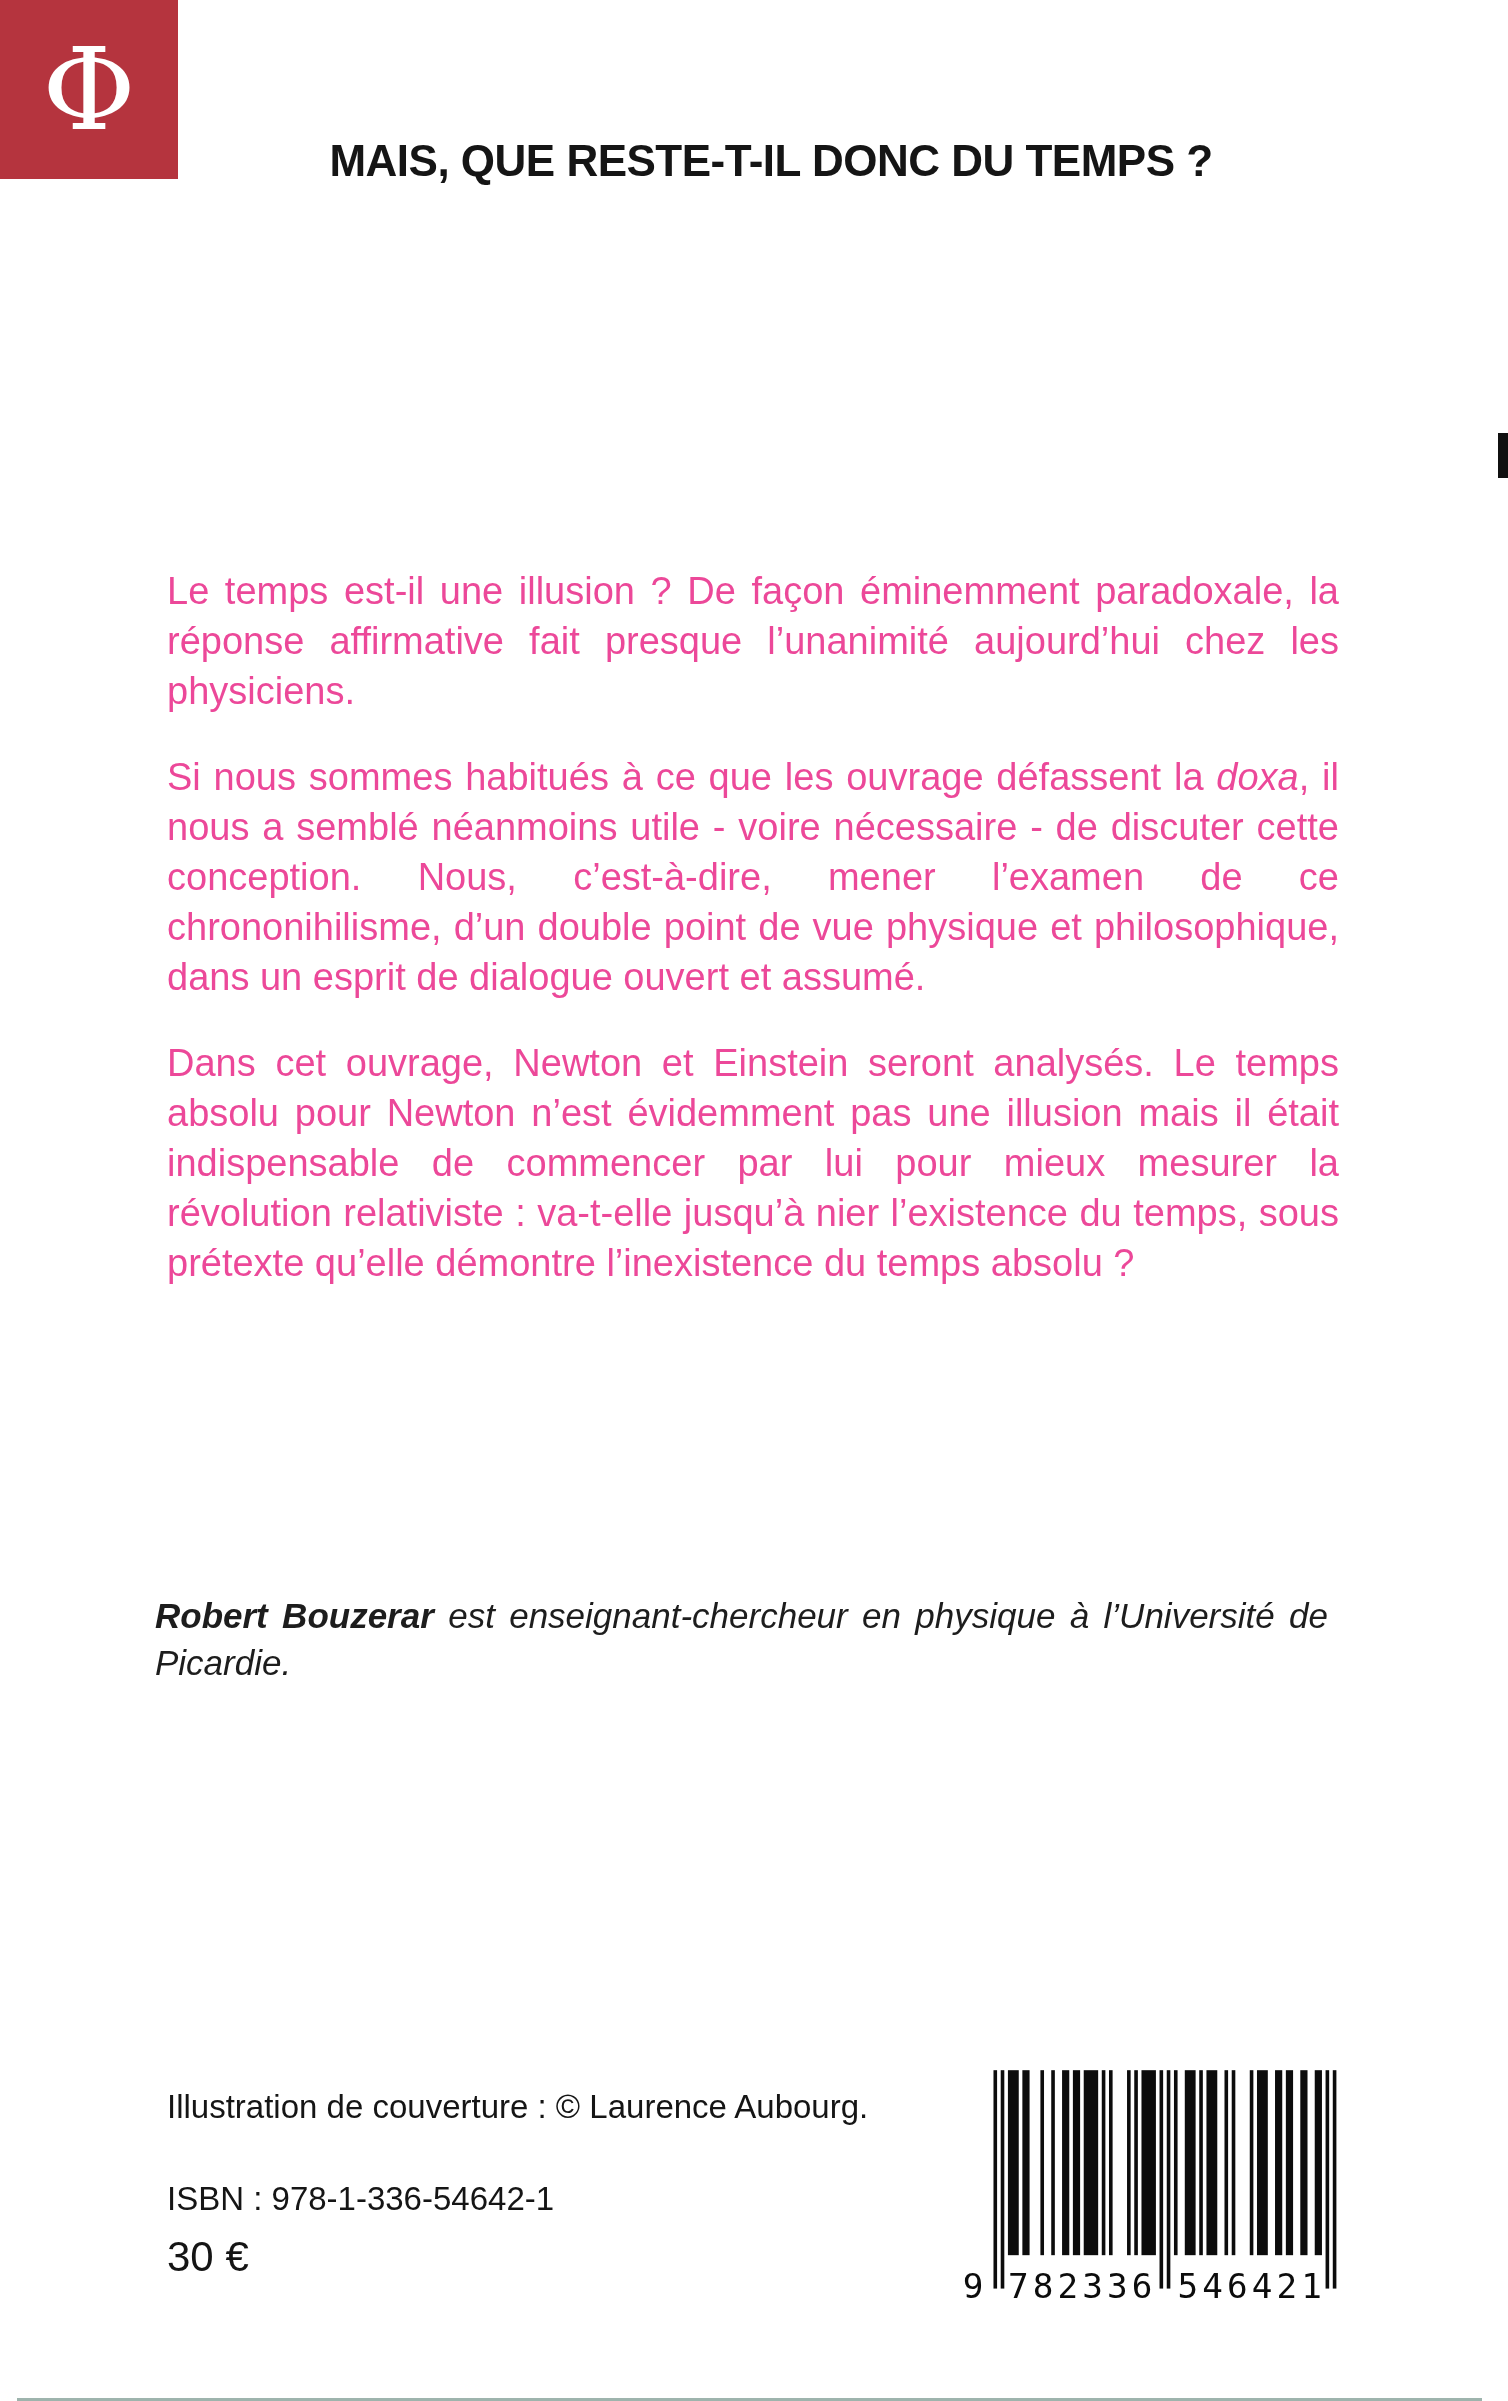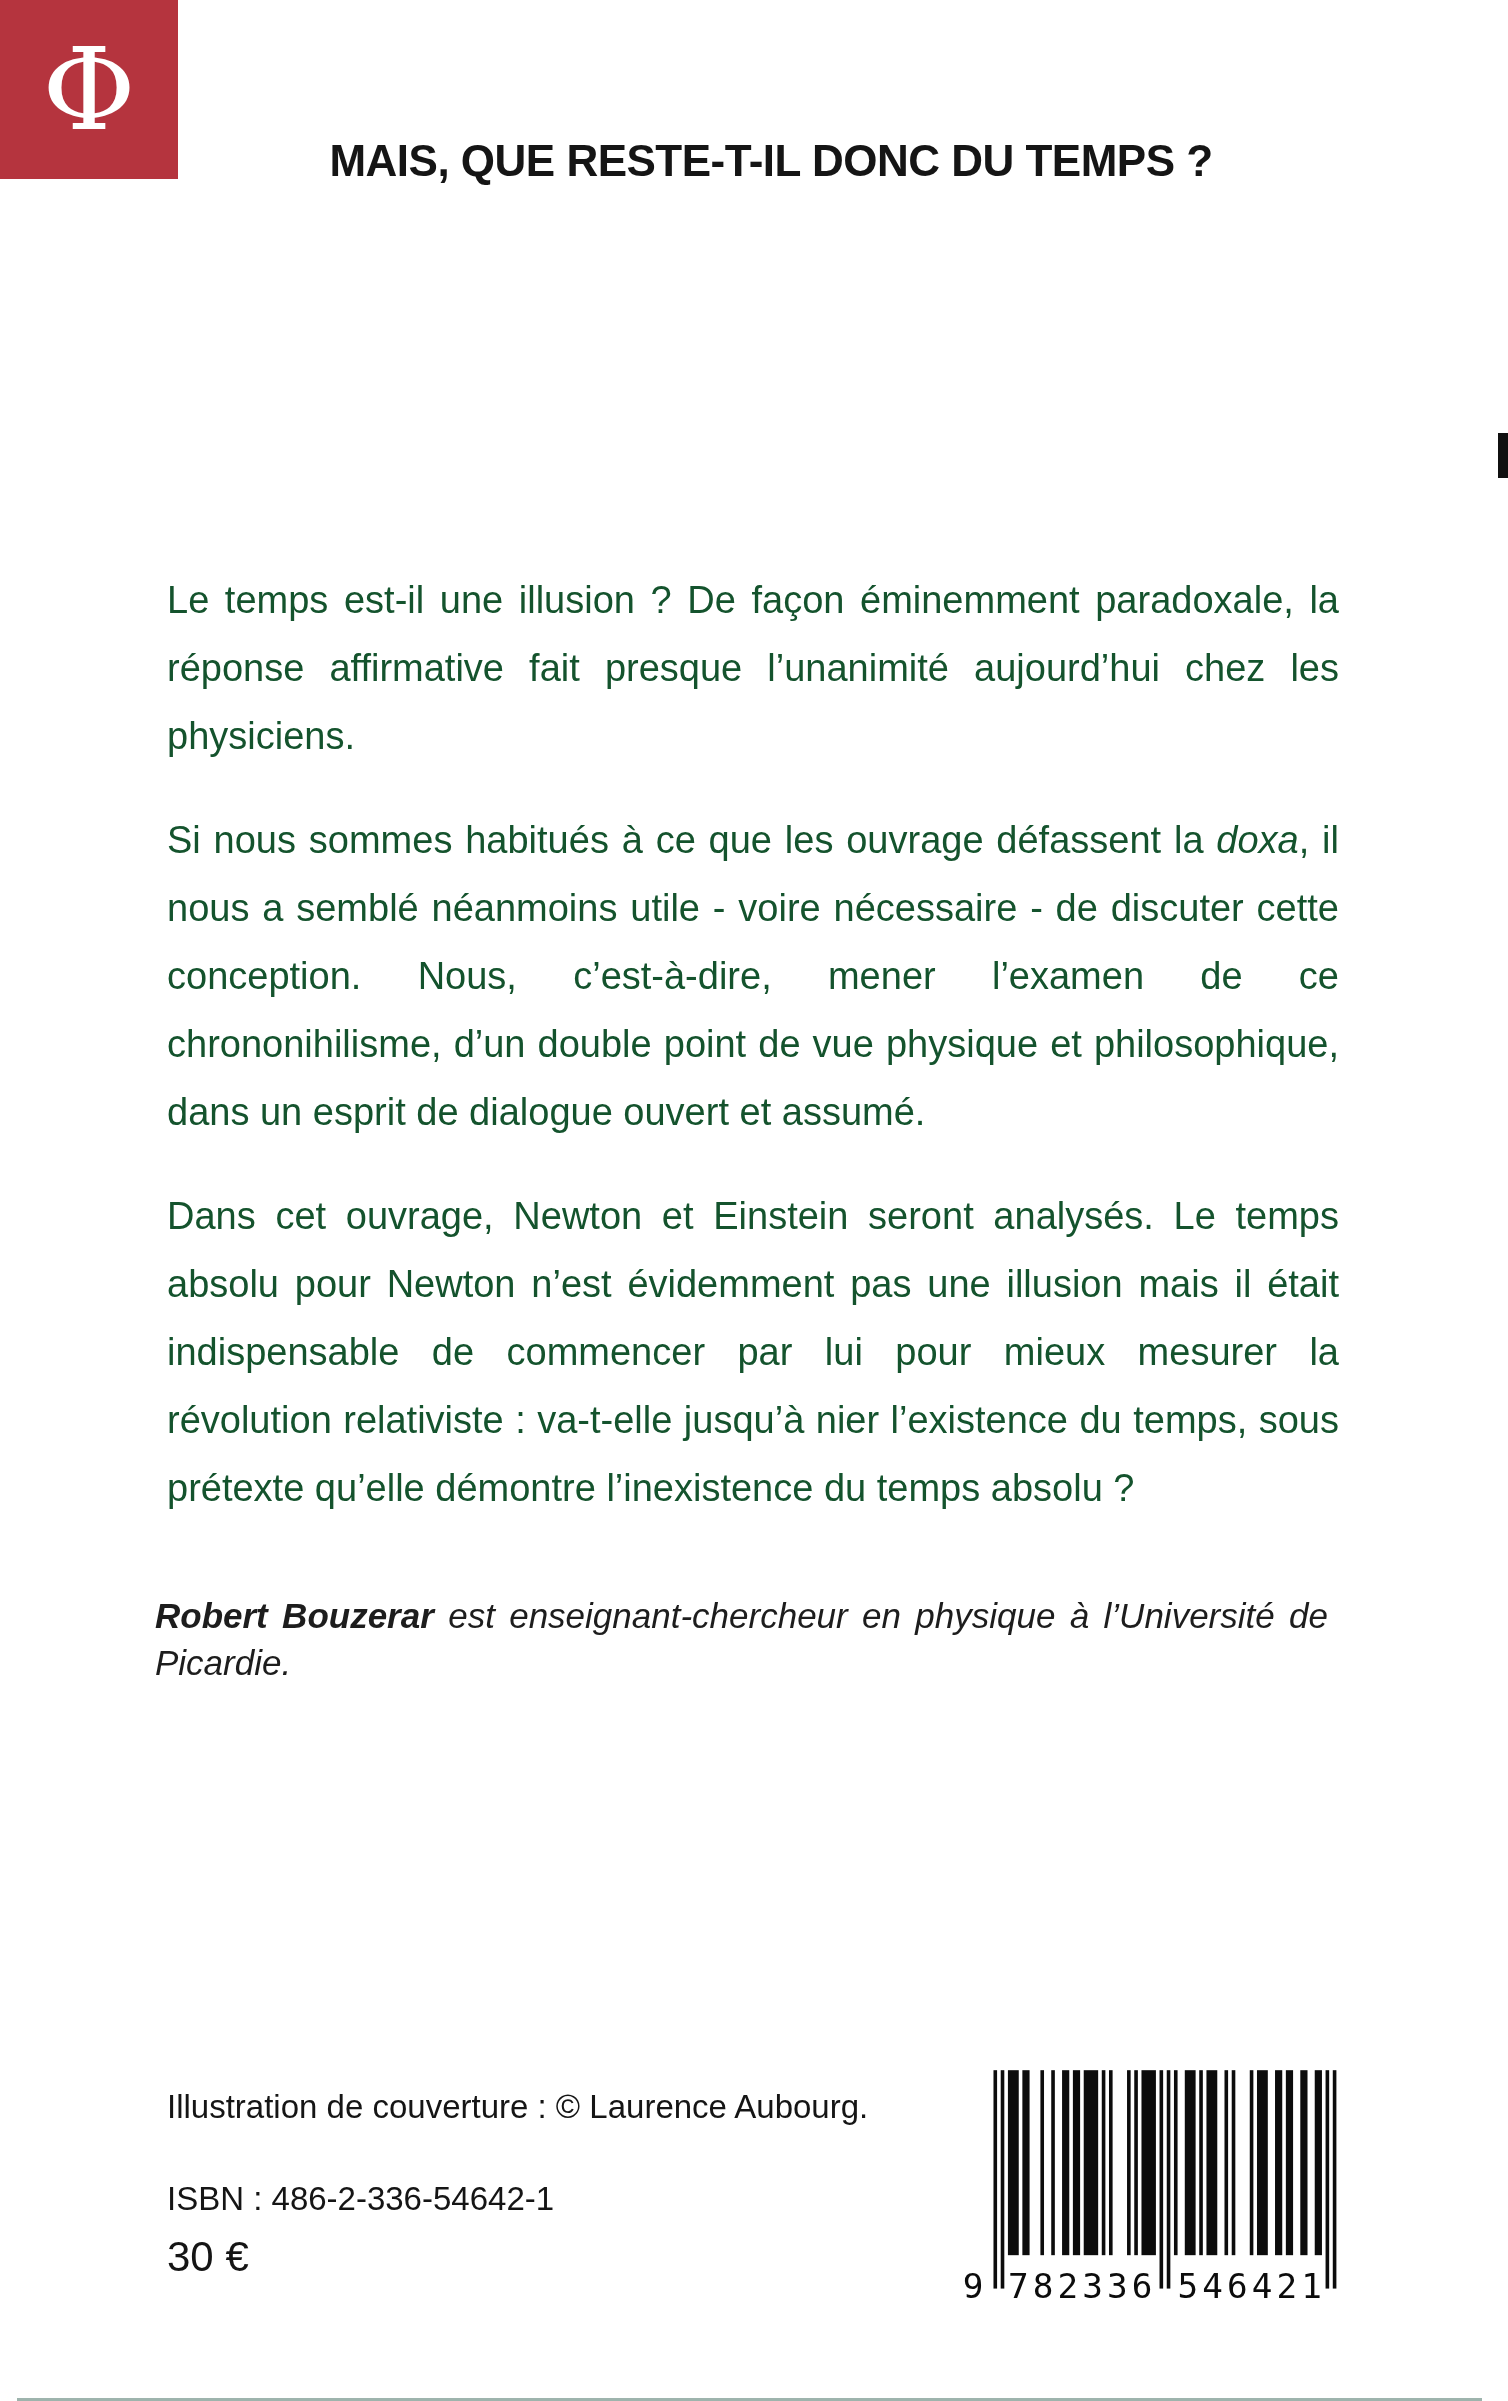--- a/index.html
+++ b/index.html
@@ -8,21 +8,21 @@
   .page { position:relative; width:1508px; height:2402px; background:#ffffff; color:#1c1c1c; overflow:hidden; }
 
   .logo { position:absolute; top:0; left:0; width:178px; height:179px;
           display:flex; align-items:center; justify-content:center; }
   .logo .phi { font-family:"DejaVu Serif", serif; font-size:114px; color:#ffffff; line-height:1; }
 
   .title { position:absolute; top:136px; left:17px; width:100%; text-align:center;
            font-size:44px; font-weight:700; letter-spacing:-0.5px; color:#151515; }
 
   .synopsis { position:absolute; top:566px; left:167px; width:1172px;
-              font-size:38px; line-height:68px; text-align:justify; color:#14532d; }
+              font-size:38px; line-height:50px; text-align:justify; color:#ec4899; }
   .synopsis p { margin:0 0 36px 0; }
   .synopsis i { font-style:italic; }
 
   .bios { position:absolute; top:1592px; left:155px; width:1173px;
           font-size:35px; line-height:47px; font-style:italic; text-align:justify; color:#1d1d1d; }
   .bios p { margin:0 0 47px 0; }
   .bios b { font-weight:700; }
 
   .credit { position:absolute; left:167px; color:#151515; }
   .credit-illustration { top:2088px; font-size:33px; }
@@ -50,21 +50,21 @@
     <p>Le temps est-il une illusion ? De façon éminemment paradoxale, la réponse affirmative fait presque l’unanimité aujourd’hui chez les physiciens.</p>
     <p><span>Si nous sommes habitués à ce que les ouvrage défassent la </span><i>doxa</i><span>, il nous a semblé néanmoins utile - voire nécessaire - de discuter cette conception. Nous, c’est-à-dire, mener l’examen de ce chrononihilisme, d’un double point de vue physique et philosophique, dans un esprit de dialogue ouvert et assumé.</span></p>
     <p>Dans cet ouvrage, Newton et Einstein seront analysés. Le temps absolu pour Newton n’est évidemment pas une illusion mais il était indispensable de commencer par lui pour mieux mesurer la révolution relativiste : va-t-elle jusqu’à nier l’existence du temps, sous prétexte qu’elle démontre l’inexistence du temps absolu ?</p>
   </div>
 
   <div class="bios">
     <p><b>Robert Bouzerar</b><span> est enseignant-chercheur en physique à l’Université de Picardie.</span></p>
   </div>
 
   <div class="credit credit-illustration">Illustration de couverture : © Laurence Aubourg.</div>
-  <div class="credit credit-isbn">ISBN : 486-2-336-54642-1</div>
+  <div class="credit credit-isbn">ISBN : 978-1-336-54642-1</div>
   <div class="credit credit-price">30 €</div>
 
   <div class="barcode">
     <svg id="barcode-svg" xmlns="http://www.w3.org/2000/svg" viewBox="-36 0 420 260" preserveAspectRatio="xMidYMid meet">
         <rect x="0" y="0" width="4" height="242" fill="#0c0c0c"></rect>
         <rect x="8" y="0" width="4" height="242" fill="#0c0c0c"></rect>
         <rect x="16" y="0" width="12" height="205" fill="#0c0c0c"></rect>
         <rect x="32" y="0" width="8" height="205" fill="#0c0c0c"></rect>
         <rect x="52" y="0" width="4" height="205" fill="#0c0c0c"></rect>
         <rect x="64" y="0" width="4" height="205" fill="#0c0c0c"></rect>

